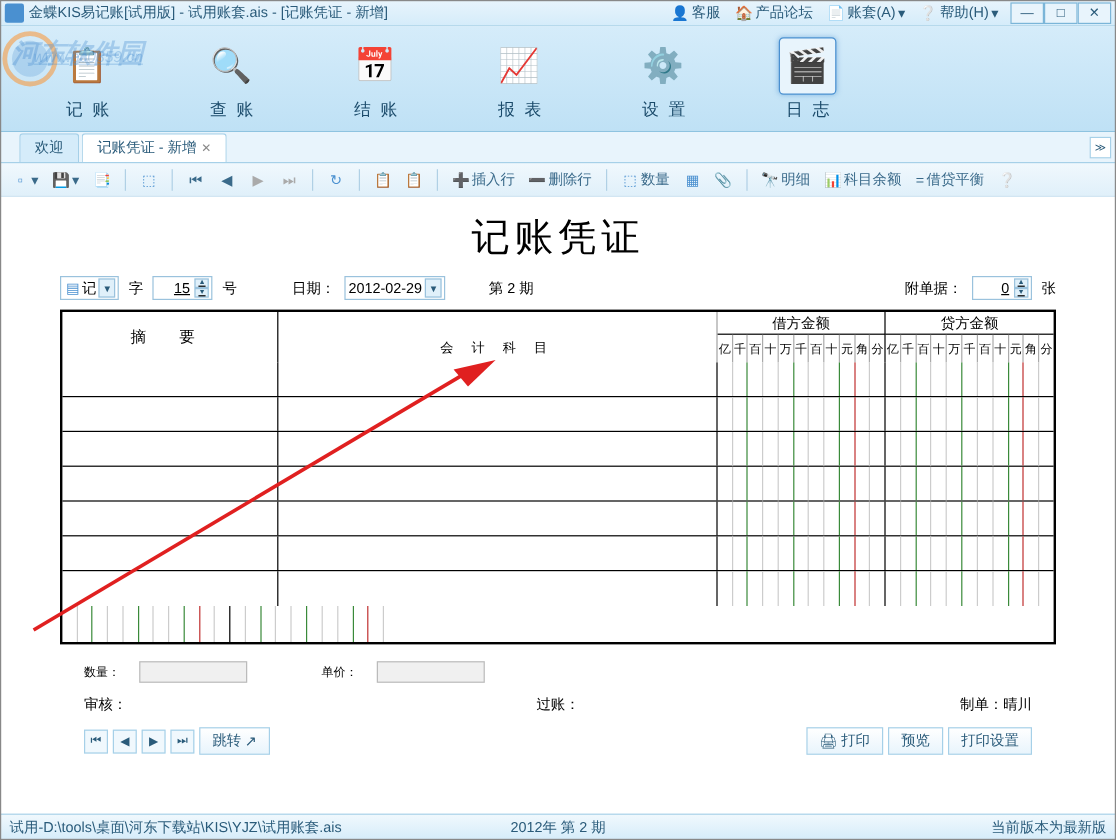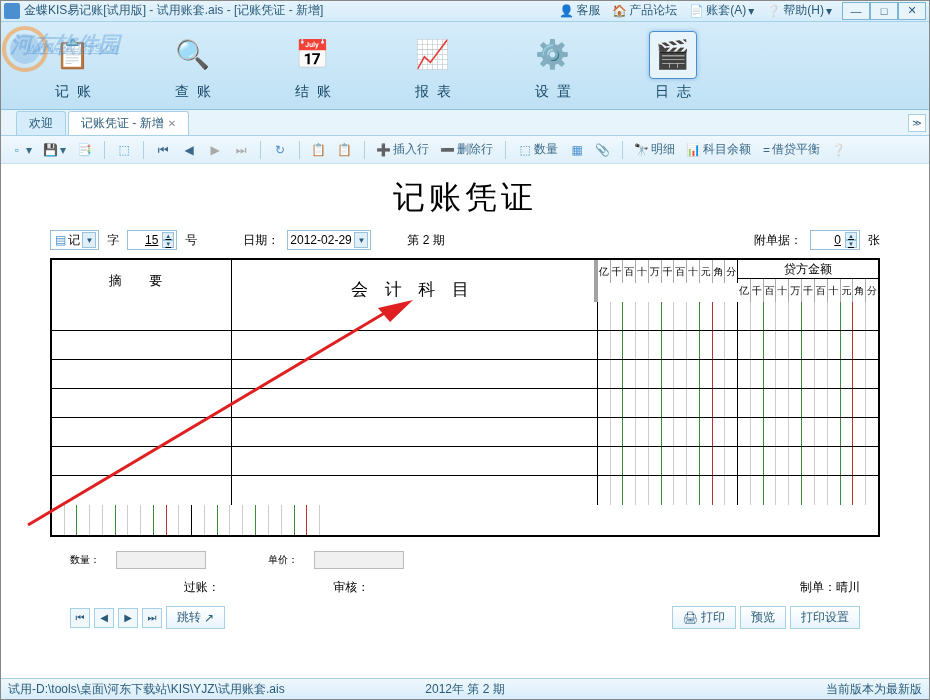--- a/index.html
+++ b/index.html
@@ -52,21 +52,21 @@
     .spinner { width: 50px; justify-content: flex-end; padding-right: 2px; text-decoration: underline;}
     .spin-btns { display: flex; flex-direction: column; margin-left: 4px;}
     .spin-btn { width: 12px; height: 8px; background: #e0f0fa; border: 1px solid #9ac2dd; font-size: 6px; display:flex; align-items:center; justify-content:center; color:#2a5b7a;}
     .dateinput { width: 84px; padding: 0 2px; justify-content:space-between;}
     .spacer { flex: 1; }
 
     
     .voucher-table { border: 2px solid #000; margin: 0 20px; }
     .vt-header { display: flex; }
     .vt-col-summary { width: 180px; border-right: 1px solid #000; display: flex; align-items: center; justify-content: center; font-size: 13px; height: 42px; letter-spacing: 12px;}
-    .vt-col-subject { flex: 1; border-right: 4px solid #a3a3a3; display: flex; align-items: center; justify-content: center; font-size: 17px; height: 42px; letter-spacing: 6px; padding-top:16px;}
+    .vt-col-subject { flex: 1; border-right: 1px solid #a3a3a3; display: flex; align-items: center; justify-content: center; font-size: 11px; height: 42px; letter-spacing: 6px; padding-top:16px;}
     .vt-amount-group { width: 280px; display: flex; flex-direction: row;}
     .vt-amount-side { width: 140px; display: flex; flex-direction: column;}
     .vt-amount-label { height: 19px; border-bottom: 1px solid #000; border-right: 1px solid #000; display: flex; align-items: center; justify-content: center; font-size: 12px;}
     .vt-amount-side:last-child .vt-amount-label { border-right: none;}
     .vt-digits { display: flex; height: 23px;}
     .vt-digit { flex: 1; border-right: 1px solid #aaa; display:flex; align-items:center; justify-content:center; font-size:10px;}
     .vt-digit:last-child { border-right: 1px solid #000;}
     .vt-amount-side:last-child .vt-digit:last-child { border-right: none;}
     
     .vt-row { display: flex; height: 29px; border-bottom: 1px solid #000;}
@@ -281,20 +281,21 @@
     </div>
     <span>张</span>
   </div>
 
   <div class="voucher-table">
     <div class="vt-header">
       <div class="vt-col-summary">摘  要</div>
       <div class="vt-col-subject">会 计 科 目</div>
       <div class="vt-amount-group">
         <div class="vt-amount-side">
+          <div class="vt-amount-label">借方金额</div>
           <div class="vt-digits" id="debit-digits">
               <div class="vt-digit">亿</div>
               <div class="vt-digit">千</div>
               <div class="vt-digit">百</div>
               <div class="vt-digit">十</div>
               <div class="vt-digit">万</div>
               <div class="vt-digit">千</div>
               <div class="vt-digit">百</div>
               <div class="vt-digit">十</div>
               <div class="vt-digit">元</div>
@@ -580,22 +581,22 @@
 
   <div class="bottom-fields">
     <span>数量：</span>
     <div class="bf-input"></div>
     <span style="width:30px;"></span>
     <span>单价：</span>
     <div class="bf-input"></div>
   </div>
 
   <div class="signature-row">
+    <div class="sig-item">审核：</div>
     <div class="sig-item" style="text-align:center">过账：</div>
-    <div class="sig-item">审核：</div>
     <div class="sig-item" style="text-align:right"><span>制单：</span><span>晴川</span></div>
   </div>
 
   <div class="pager-row">
     <div class="pager-btn">⏮</div>
     <div class="pager-btn">◀</div>
     <div class="pager-btn">▶</div>
     <div class="pager-btn">⏭</div>
     <div class="action-btn"><span>跳转</span> ↗</div>
     <div class="spacer"></div>

